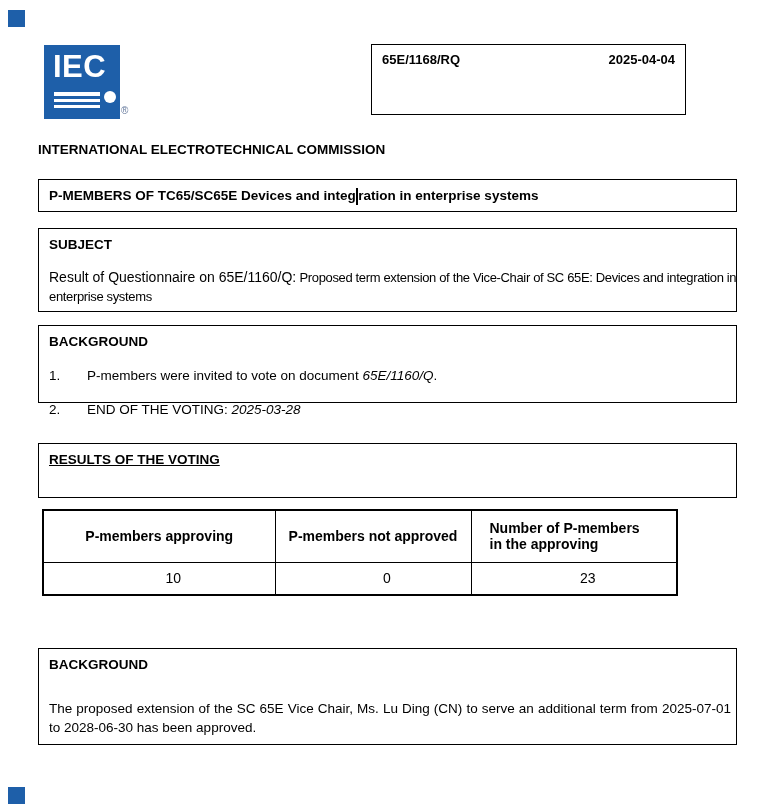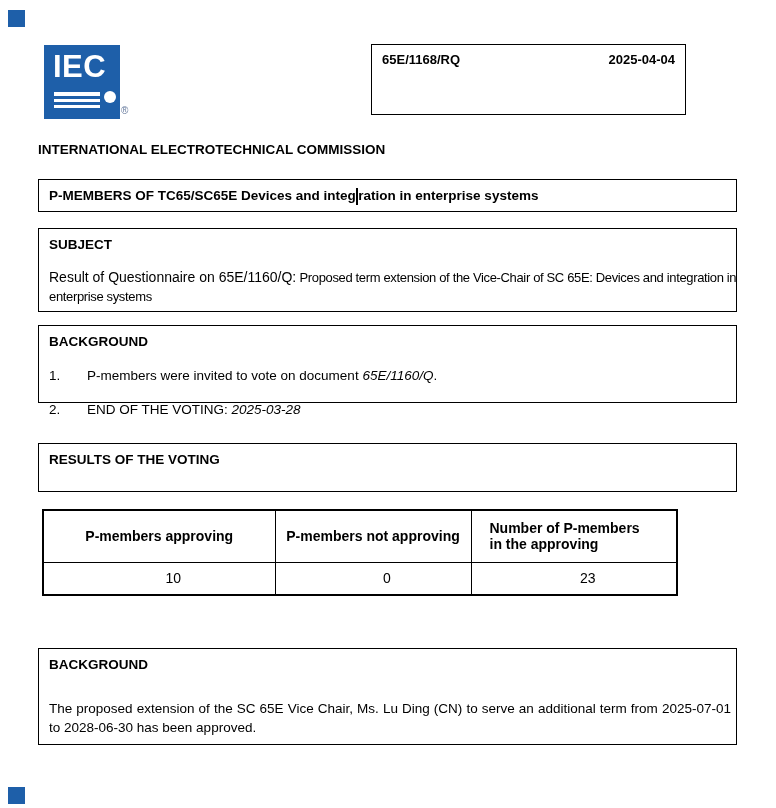--- a/index.html
+++ b/index.html
@@ -84,21 +84,21 @@
     border: 1.5px solid #000000;
     background: #ffffff;
   }
   .box .label {
     font-size: 13.5px;
     font-weight: bold;
   }
   .addressee-box { top: 179px; height: 33px; padding: 8px 10px 0 10px; }
   .subject-box    { top: 228px; height: 84px;  padding: 8px 12px 0 10px; }
   .background-box { top: 325px; height: 78px; padding: 8px 12px 0 10px; }
-  .results-box    { top: 443px; height: 49px;  padding: 8px 12px 0 10px; }
+  .results-box    { top: 443px; height: 55px;  padding: 8px 12px 0 10px; text-decoration: underline; }
   .conclusion-box { top: 648px; height: 97px;  padding: 8px 12px 0 10px; }
 
   .caret {
     display: inline-block;
     width: 1.5px;
     height: 17px;
     background: #000000;
     vertical-align: text-bottom;
     margin: 0 0.5px -2px 0.5px;
   }
@@ -195,21 +195,21 @@
   </div>
 
   <div class="box results-box">
     <div class="label">RESULTS OF THE VOTING</div>
   </div>
 
   <table class="vote-table">
     <tbody>
       <tr>
         <td class="hdr c1">P-members approving</td>
-        <td class="hdr c2">P-members not approving</td>
+        <td class="hdr c2">P-members not approved</td>
         <td class="hdr c3 col3">Number of P-members in the approving</td>
       </tr>
       <tr>
         <td class="val c1">10</td>
         <td class="val c2">0</td>
         <td class="val c3">23</td>
       </tr>
     </tbody>
   </table>
 

